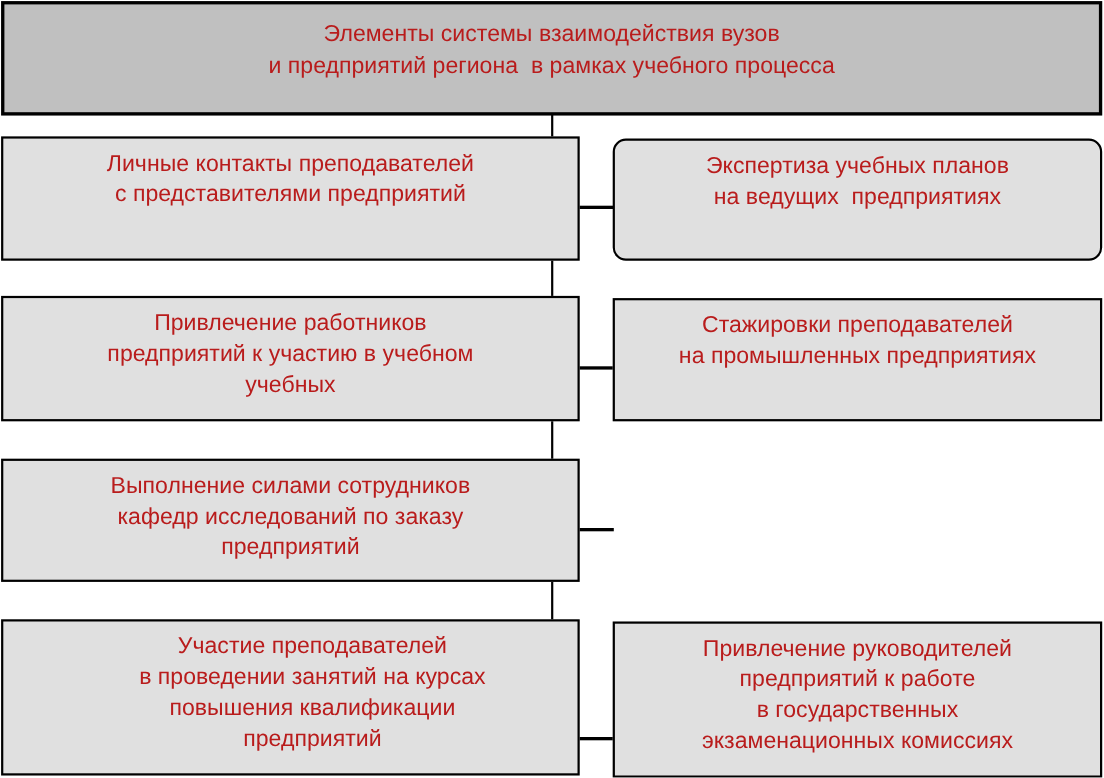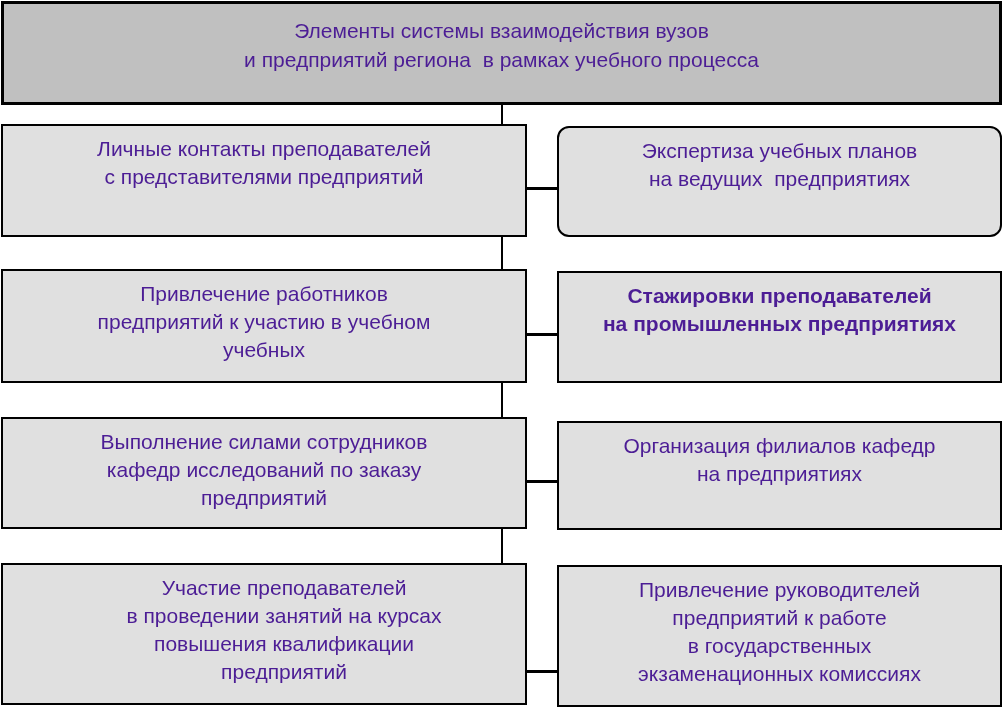--- a/index.html
+++ b/index.html
@@ -7,21 +7,21 @@
     padding: 0;
     background: #ffffff;
   }
   #canvas {
     position: relative;
     width: 1004px;
     height: 707px;
     background: #ffffff;
     overflow: hidden;
     font-family: "Liberation Sans", "DejaVu Sans", sans-serif;
-    color: #4c1d95;
+    color: #b91c1c;
   }
   .title-box {
     position: absolute;
     left: 1px;
     top: 1px;
     width: 1001px;
     height: 104px;
     box-sizing: border-box;
     border: 3px solid var(--border, #000);
     background: var(--title-fill, #c0c0c0);
@@ -41,21 +41,21 @@
     font-size: 21px;
     line-height: 28px;
     padding: 9px 4px 0 4px;
   }
   .box.left  { left: 1px;   width: 526px; }
   .box.right { left: 557px; width: 445px; }
 
   .box.l1 { top: 124px; height: 113px; }
   .box.r1 { top: 126px; height: 111px; border-radius: 12px; }
   .box.l2 { top: 269px; height: 114px; }
-  .box.r2 { top: 271px; height: 112px; font-weight: bold; }
+  .box.r2 { top: 271px; height: 112px; }
   .box.l3 { top: 417px; height: 112px; }
   .box.r3 { top: 421px; height: 109px; }
   .box.l4 { top: 563px; height: 142px; padding-left: 44px; }
   .box.r4 { top: 565px; height: 142px; }
 
   .vline {
     position: absolute;
     left: 501px;
     top: 104px;
     width: 2px;
@@ -95,22 +95,20 @@
 
   <div class="box left l2">Привлечение работников
 предприятий к участию в учебном
 учебных</div>
   <div class="box right r2">Стажировки преподавателей
 на промышленных предприятиях</div>
 
   <div class="box left l3">Выполнение силами сотрудников
 кафедр исследований по заказу
 предприятий</div>
-  <div class="box right r3">Организация филиалов кафедр
-на предприятиях</div>
 
   <div class="box left l4">Участие преподавателей
 в проведении занятий на курсах
 повышения квалификации
 предприятий</div>
   <div class="box right r4">Привлечение руководителей
 предприятий к работе
 в государственных
 экзаменационных комиссиях</div>
 

